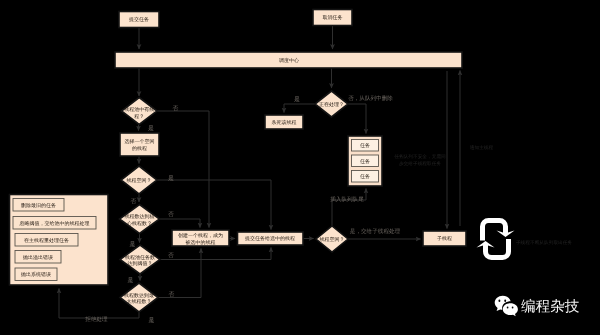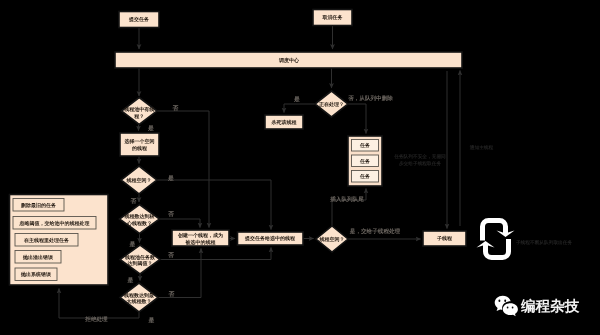--- a/index.html
+++ b/index.html
@@ -1,18 +1,18 @@
 <!DOCTYPE html>
 <html><head>
 <meta charset="utf-8">
 <title>线程池任务调度流程图</title>
 <style>
   html,body{margin:0;padding:0;background:#000;width:600px;height:335px;overflow:hidden;}
   #root{position:relative;width:600px;height:282px;background:#ffffff;
-        font-family:"Liberation Sans",sans-serif;font-weight:bold;}
+        font-family:"Liberation Sans",sans-serif;}
   svg#chart{position:absolute;left:0;top:0;display:block;}
   text{-webkit-font-smoothing:antialiased;text-rendering:geometricPrecision;}
   .nfill{fill:#fce3cd;}
   .nstroke{stroke:#141414;stroke-width:1.6;}
   .conn{stroke:#2f2f2f;stroke-width:1;fill:none;}
   .nlabel{font-size:5px;fill:#231a12;text-anchor:middle;}
   .elabel{font-size:5.6px;fill:#6e6862;text-anchor:middle;}
   .yn{font-size:5.9px;fill:#6e6862;text-anchor:middle;}
   .dnote{font-size:4.7px;fill:#232323;text-anchor:middle;}
   .qfill{fill:#fae0ca;}

